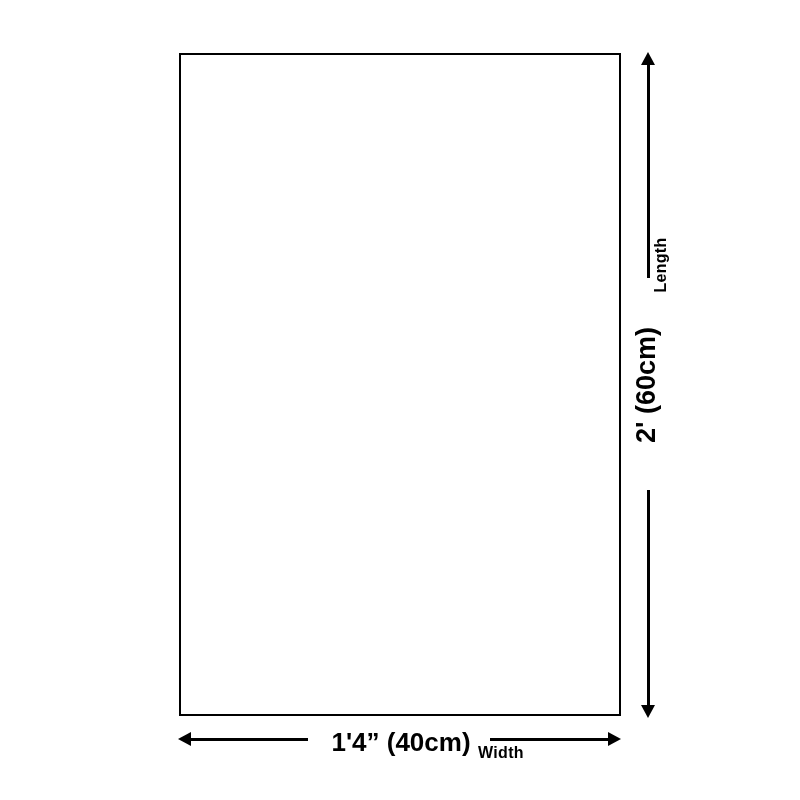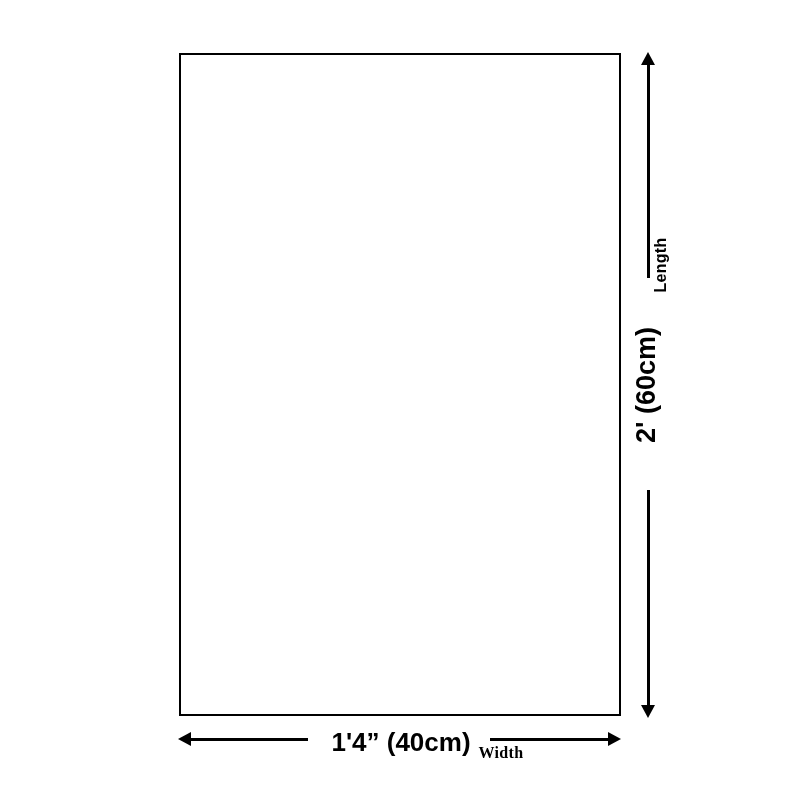--- a/index.html
+++ b/index.html
@@ -84,21 +84,21 @@
   }
   .label.rot {
     transform: translate(-50%, -50%) rotate(-90deg);
   }
   .label.big   { font-size: 26px; }
   .label.big-v { font-size: 27px; }
   .label.small { font-size: 16px; letter-spacing: 0.3px; }
   .label.length-axis { left: 661px; top: 265px; }
   .label.length-val  { left: 646px; top: 385px; }
   .label.width-val   { left: 401px; top: 742px; }
-  .label.width-axis  { left: 501px; top: 753px; font-family: Liberation Serif, serif; }
+  .label.width-axis  { left: 501px; top: 753px; }
 </style>
 </head>
 <body>
 
 <div class="stage">
 
   <div class="rect"></div>
 
   <div class="head up"></div>
   <div class="vline top"></div>

